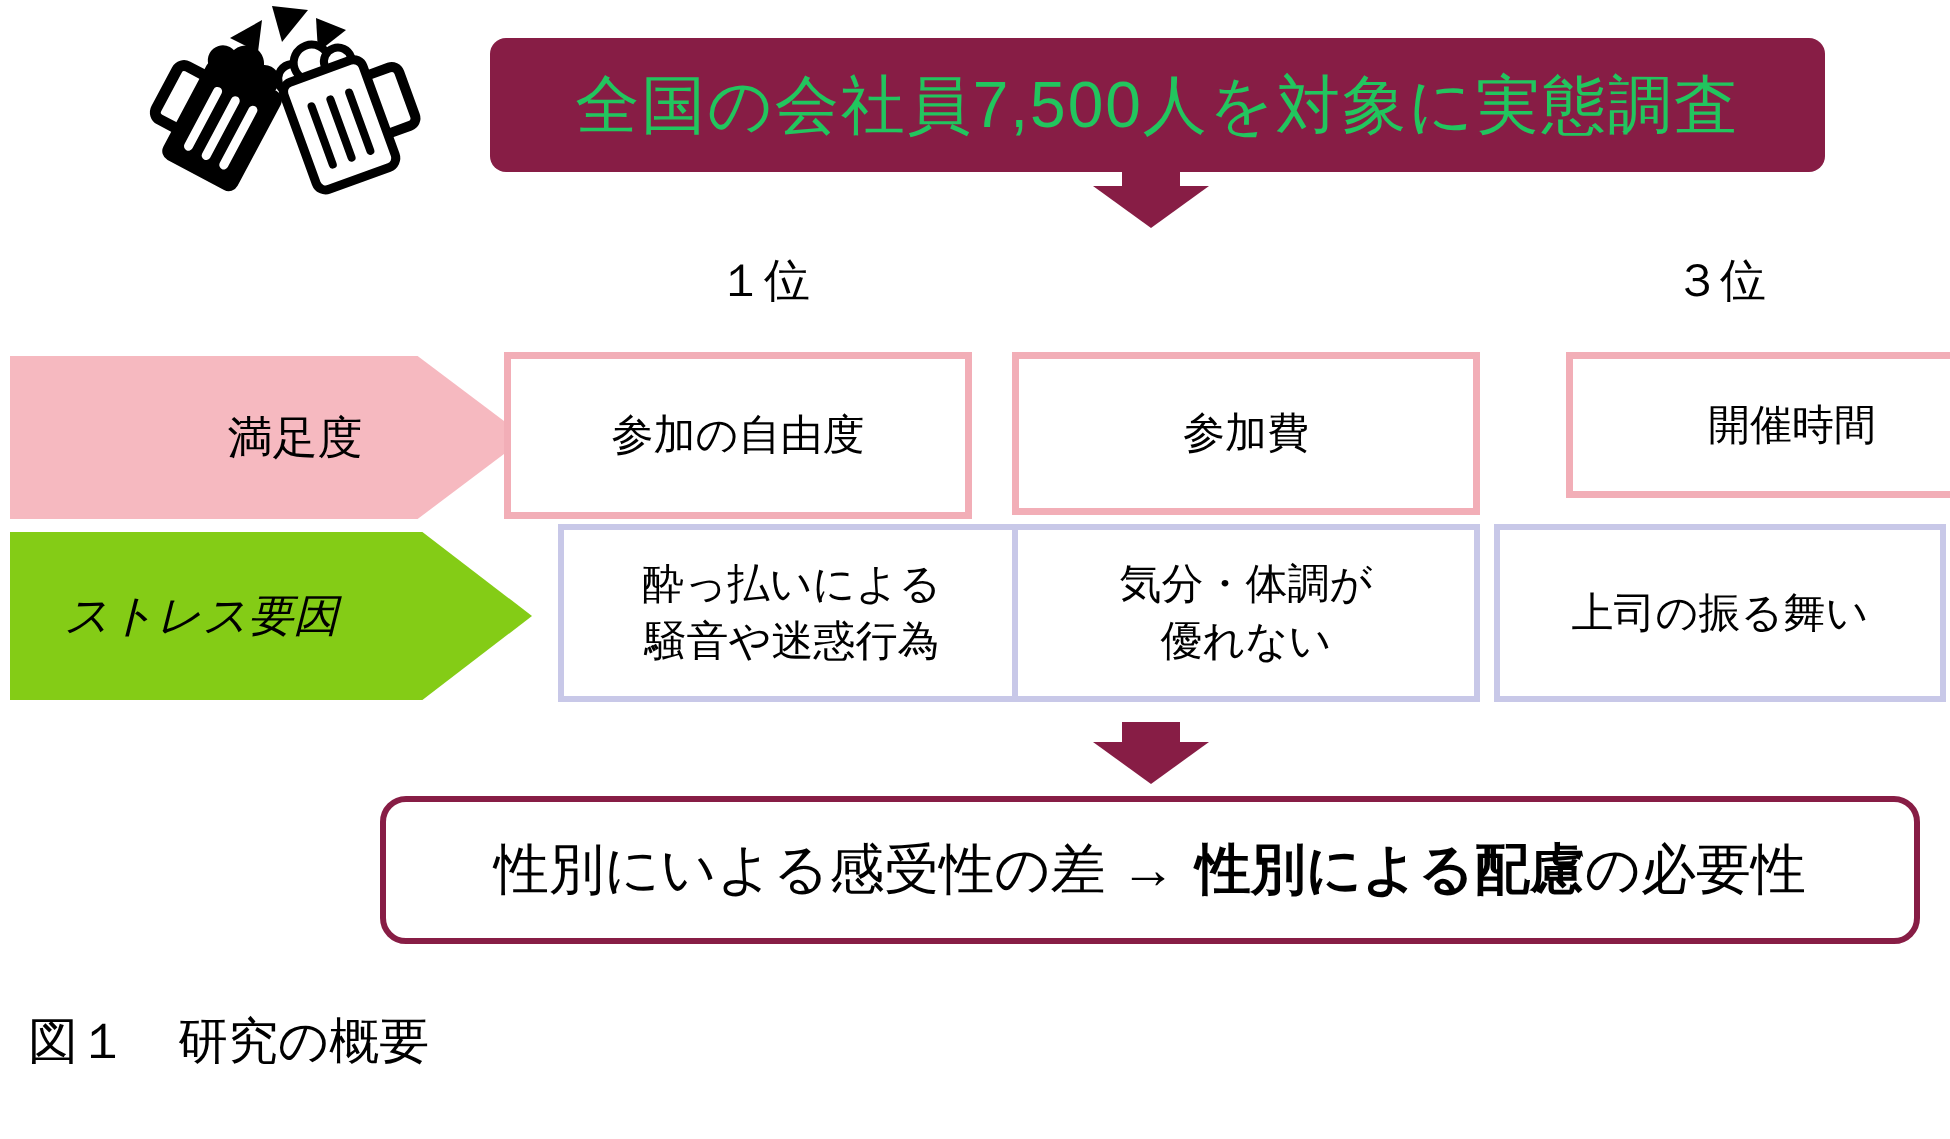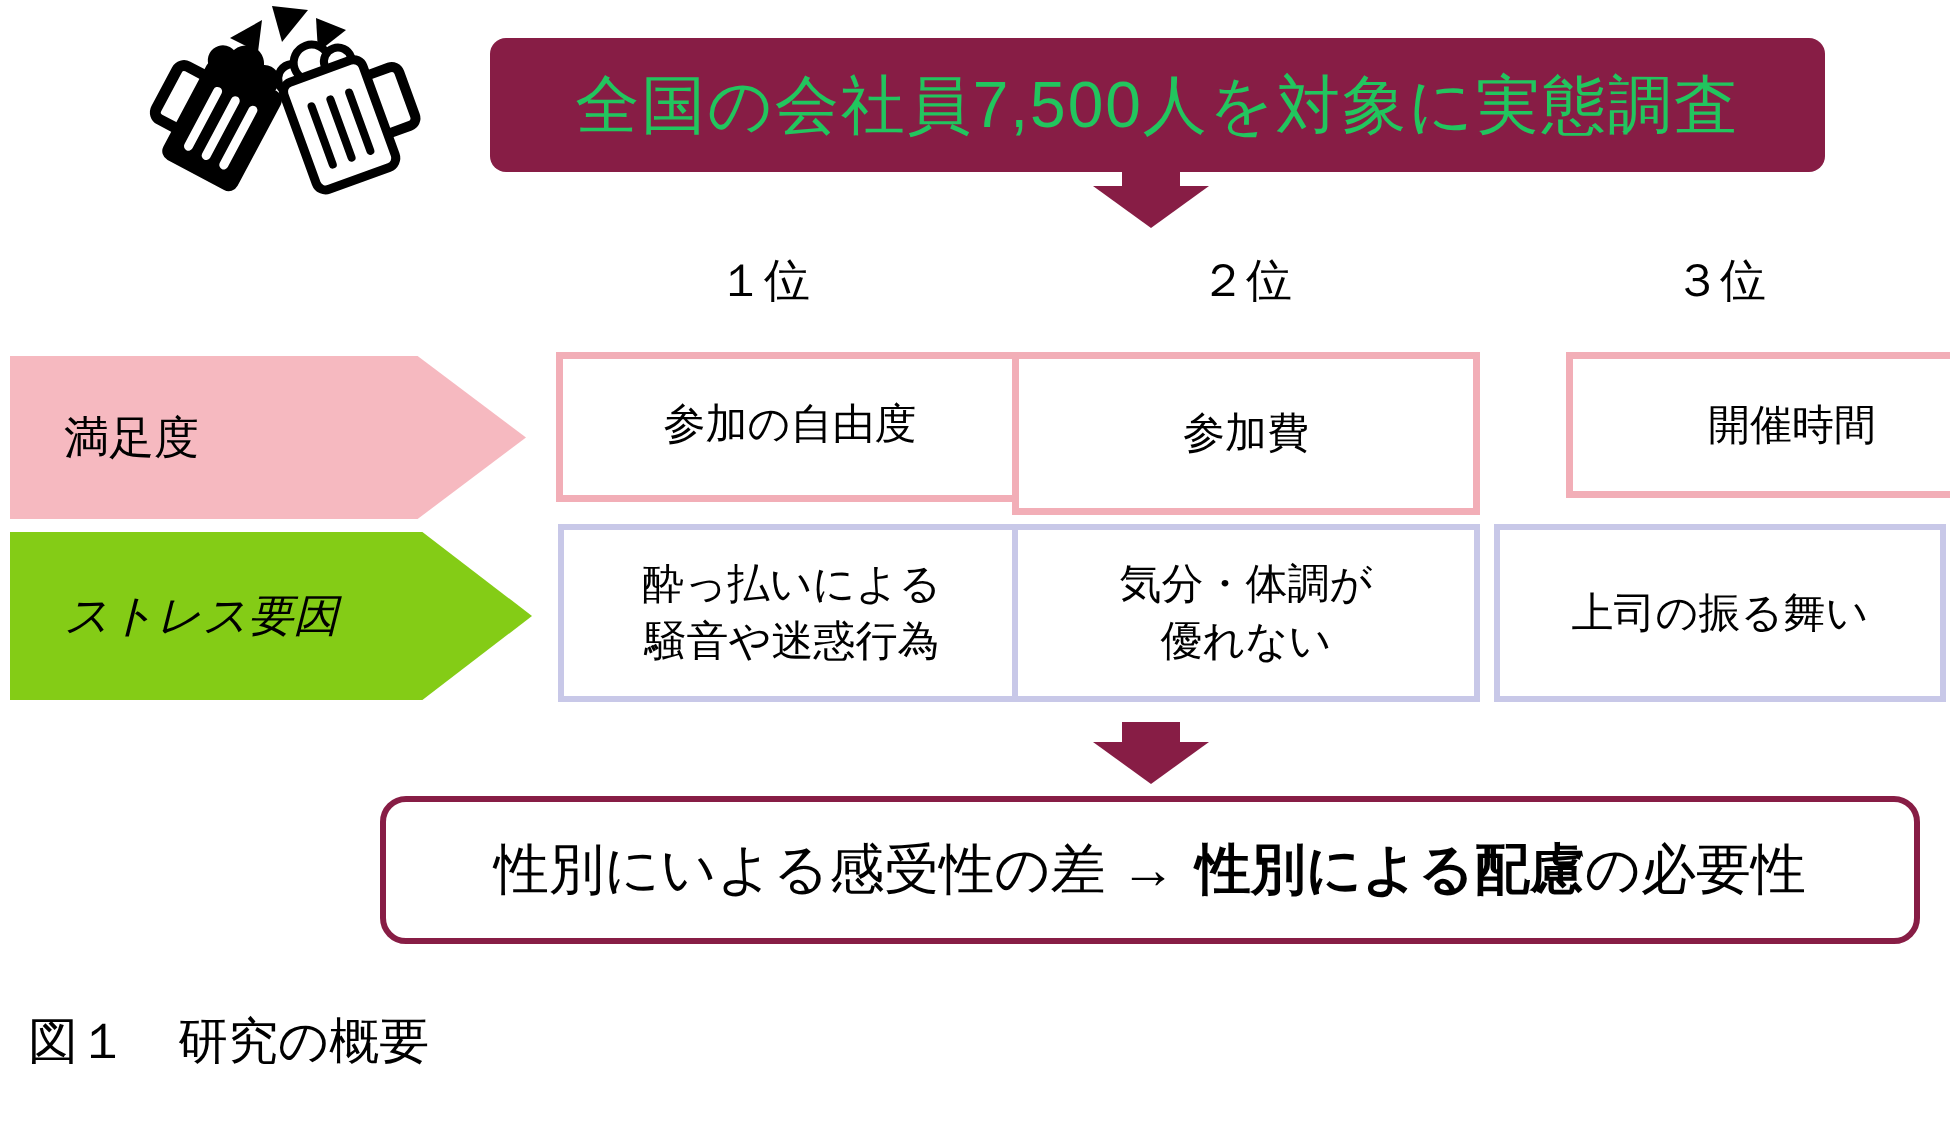--- a/index.html
+++ b/index.html
@@ -16,21 +16,21 @@
   .arrow-head{position:absolute;width:0;height:0;
     border-left:58px solid transparent;border-right:58px solid transparent;
     border-top:42px solid #871D45;}
 
   
   .col-header{position:absolute;top:246px;height:70px;font-size:46px;text-align:center;
     display:flex;align-items:center;justify-content:center;}
 
   
   .chip{position:absolute;display:flex;align-items:center;font-size:45px;box-sizing:border-box;padding-left:54px;}
-  .chip-pink{background:#F6B9C0;clip-path:polygon(0 0,79% 0,100% 50%,79% 100%,0 100%);}
+  .chip-pink{background:#F6B9C0;clip-path:polygon(0 0,79% 0,100% 50%,79% 100%,0 100%);justify-content:center;}
   .chip-lav{background:#84cc16;clip-path:polygon(0 0,79% 0,100% 50%,79% 100%,0 100%);font-style:italic;}
 
   
   .cell{position:absolute;background:#ffffff;box-sizing:border-box;
     display:flex;align-items:center;justify-content:center;text-align:center;
     font-size:42px;line-height:1.35;white-space:pre-line;}
   .cell-pink{border:7px solid #F2AEB7;}
   .cell-lav{border:6px solid #C8C8E8;}
 
   
@@ -80,27 +80,26 @@
       </g>
     </svg>
   </div>
 
   <div class="banner">全国の会社員7,500人を対象に実態調査</div>
 
   <div class="arrow-shaft" style="left:1122px;top:170px;width:58px;height:18px;"></div>
   <div class="arrow-head" style="left:1093px;top:186px;"></div>
 
   <div class="col-header" style="left:530px;width:468px;">１位</div>
-  <div class="col-header" style="left:1012px;width:468px;">２位</div>
   <div class="col-header" style="left:1494px;width:452px;">３位</div>
 
   <div class="chip chip-pink" style="left:10px;top:356px;width:516px;height:163px;">
     <span>満足度</span>
   </div>
-  <div class="cell cell-pink" style="left:556px;top:352px;width:468px;height:150px;font-family:Liberation Mono, monospace;">参加の自由度</div>
+  <div class="cell cell-pink" style="left:504px;top:352px;width:468px;height:167px;">参加の自由度</div>
   <div class="cell cell-pink" style="left:1012px;top:352px;width:468px;height:163px;">参加費</div>
   <div class="cell cell-pink" style="left:1566px;top:352px;width:452px;height:146px;">開催時間</div>
 
   <div class="chip chip-lav" style="left:10px;top:532px;width:522px;height:168px;">
     <span>ストレス要因</span>
   </div>
   <div class="cell cell-lav" style="left:530px;top:524px;width:468px;height:178px;margin-left:28px;">酔っ払いによる
 騒音や迷惑行為</div>
   <div class="cell cell-lav" style="left:1012px;top:524px;width:468px;height:178px;">気分・体調が
 優れない</div>

